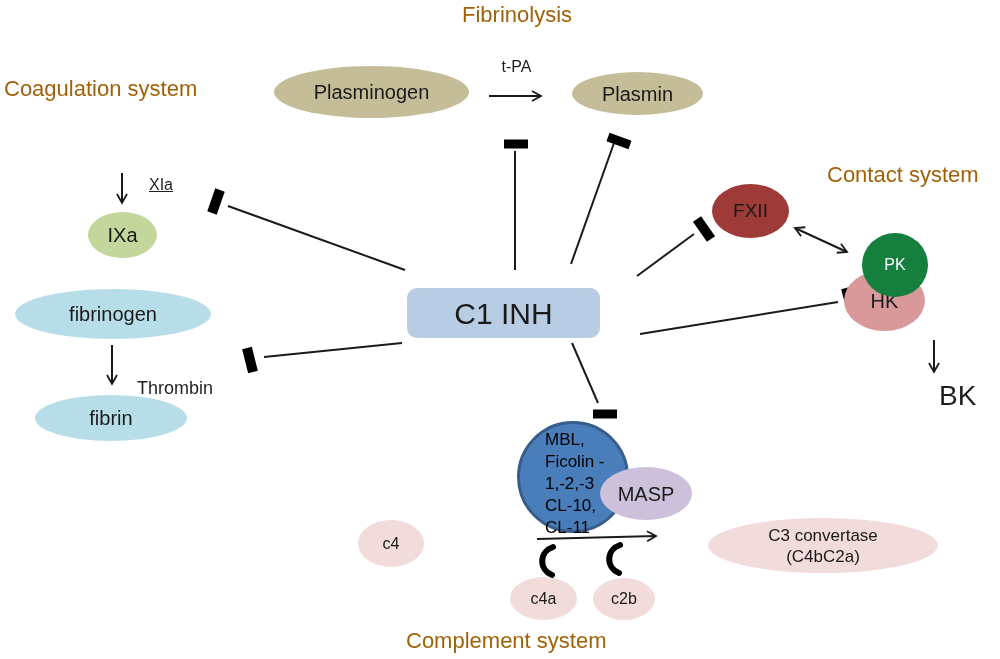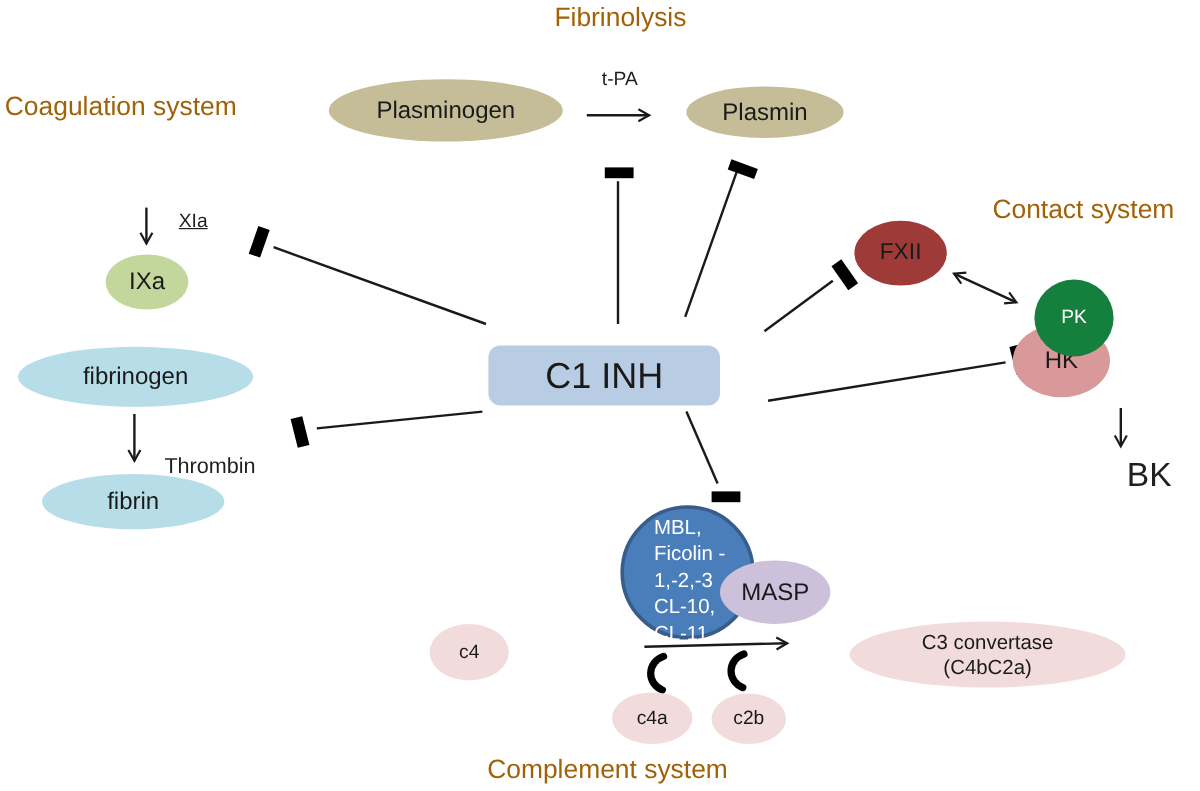--- a/index.html
+++ b/index.html
@@ -28,21 +28,21 @@
   #n-plasminogen { left:274px; top:66px;  width:195px; height:52px; background:#c4bd97; }
   #n-plasmin     { left:572px; top:72px;  width:131px; height:43px; background:#c4bd97; }
   #n-ix          { left:93px;  top:121px; width:68px;  height:46px; background:#c3d69b; }
   #n-ixa         { left:88px;  top:212px; width:69px;  height:46px; background:#c3d69b; }
   #n-fibrinogen  { left:15px;  top:289px; width:196px; height:50px; background:#b7dee8; }
   #n-fibrin      { left:35px;  top:395px; width:152px; height:46px; background:#b7dee8; }
   #n-fxii        { left:712px; top:184px; width:77px;  height:54px; background:#9e3a38; font-size:19px; }
   #n-pk          { left:862px; top:233px; width:66px;  height:64px; background:#15803d; color:#ffffff; font-size:16px; z-index:3; }
   #n-hk          { left:844px; top:270px; width:81px;  height:61px; background:#d9989a; z-index:2; }
   #n-mbl         { left:517px; top:421px; width:112px; height:112px; background:#4a7ebb;
-                   border:3px solid #385d8a; color:#ffffff; z-index:1; box-sizing:border-box;
+                   border:3px solid #385d8a; color:#000000; z-index:1; box-sizing:border-box;
                    align-items:flex-start; justify-content:flex-start; padding:5px 0 0 25px; }
   #n-masp        { left:600px; top:467px; width:92px;  height:53px; background:#ccc0da; z-index:2; }
   #n-c4          { left:358px; top:520px; width:66px;  height:47px; background:#f2dcdb; font-size:16px; }
   #n-c2          { left:435px; top:520px; width:66px;  height:47px; background:#f2dcdb; font-size:16px; }
   #n-c4a         { left:510px; top:577px; width:67px;  height:43px; background:#f2dcdb; font-size:16px; }
   #n-c2b         { left:593px; top:578px; width:62px;  height:42px; background:#f2dcdb; font-size:16px; }
   #n-c3conv      { left:708px; top:518px; width:230px; height:55px; background:#f2dcdb;
                    font-size:17px; flex-direction:column; line-height:21px; }
   #n-c1inh       { left:407px; top:288px; width:193px; height:50px; background:#b8cce4;
                    border-radius:10px; font-size:30px; z-index:2; }

